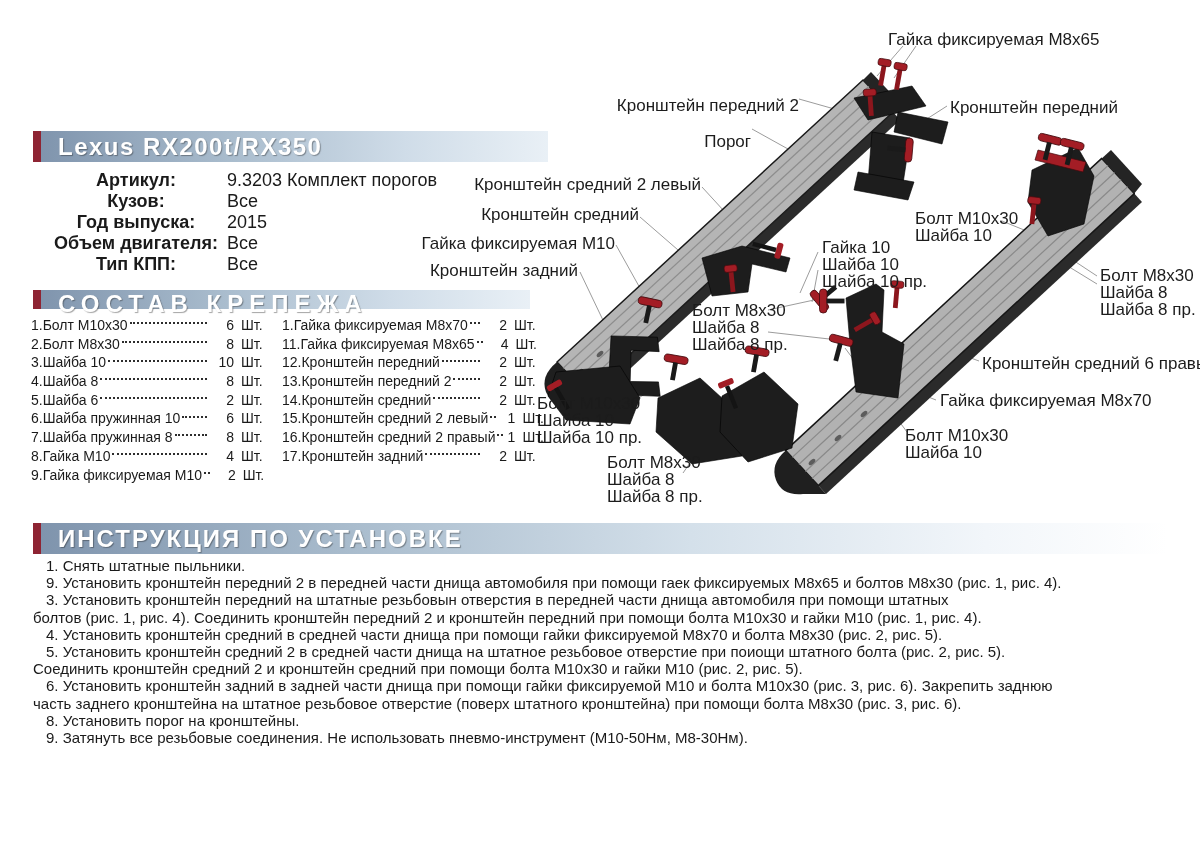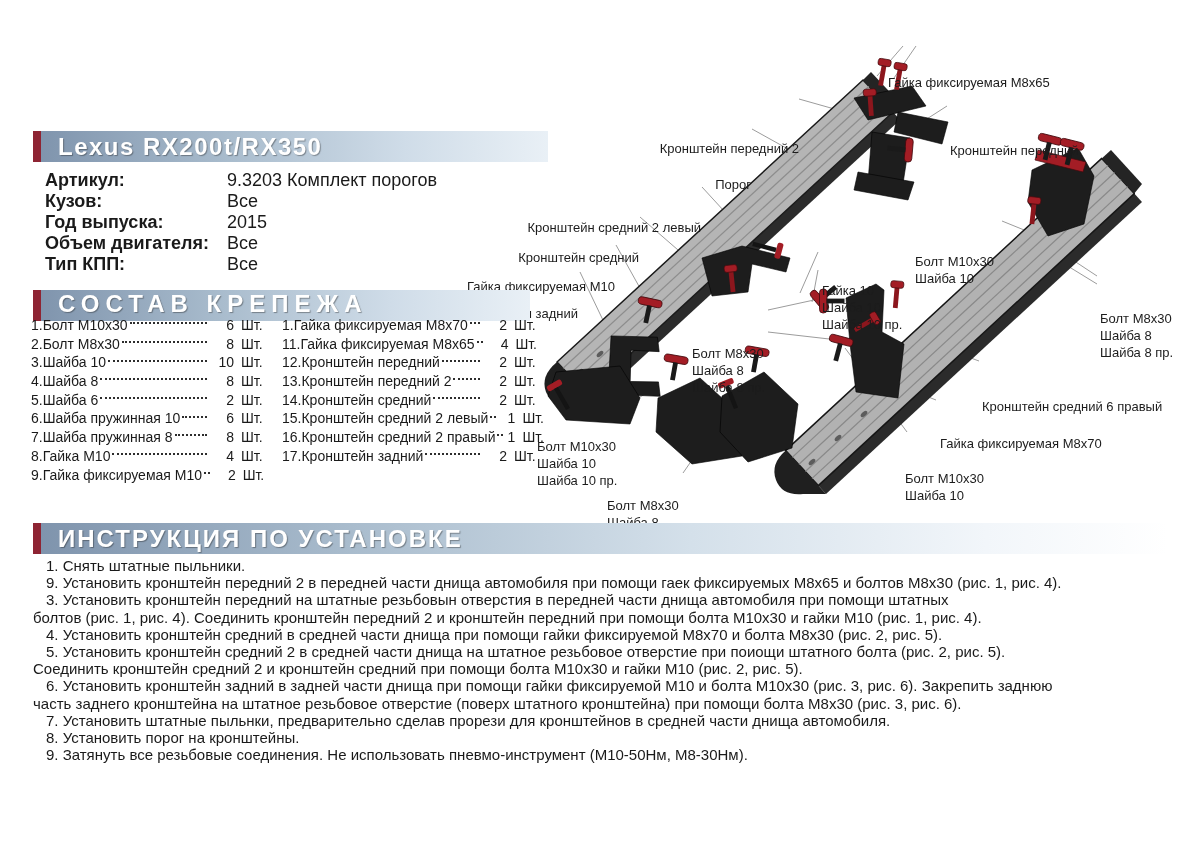--- a/index.html
+++ b/index.html
@@ -8,45 +8,45 @@
   
   .bar{position:absolute;height:30px;}
   .bar-fill{position:absolute;left:0;top:0;right:0;bottom:0;
         background:linear-gradient(90deg,#7e93ac 0%,#a9bccd 38%,#cfdce8 72%,#e9f0f6 100%);}
   .bar-long .bar-fill{background:linear-gradient(90deg,#7e93ac 0%,#a9bccd 28%,#d4e0ea 58%,#f2f6fa 84%,#ffffff 100%);}
   .bar-stripe{position:absolute;left:0;top:0;bottom:0;width:8px;background:#8e2433;}
   .bar-text{position:absolute;left:25px;top:0;bottom:0;color:#fff;font-weight:bold;
         text-shadow:1px 1px 1px rgba(30,30,30,.4);white-space:nowrap;}
   .bar-model{left:33px;top:131px;width:497px;height:31px;padding-left:18px;}
   .bar-model .bar-text{font-size:24px;line-height:31px;letter-spacing:1.5px;}
-  .bar-hw{left:33px;top:290px;width:497px;height:31px;}
+  .bar-hw{left:33px;top:290px;width:497px;height:19px;}
   .bar-hw .bar-text{font-size:24px;line-height:27px;letter-spacing:6px;}
   .bar-instr{left:33px;top:523px;width:1135px;height:31px;}
   .bar-instr .bar-text{font-size:24px;line-height:31px;letter-spacing:2px;}
   
   .info{position:absolute;left:45px;top:170px;font-size:18px;}
-  .info-row{display:flex;height:21px;line-height:21px;}
+  .info-row{display:flex;height:21px;line-height:21px;text-align:center;}
   .info-label{width:182px;font-weight:bold;}
   
   .hw-col{position:absolute;font-size:14px;}
   #hw-col0{left:31px;top:316px;width:240px;}
   #hw-col1{left:282px;top:316px;width:262px;}
   .hw-row{display:flex;height:18.7px;line-height:18.7px;align-items:center;}
   .hw-name{white-space:nowrap;}
   .hw-dots{flex:1;border-bottom:2px dotted #2d2d2d;margin:0 3px 4px 2px;min-width:6px;}
   .hw-qty{width:24px;text-align:right;line-height:18.7px;}
   .hw-unit{width:30px;padding-left:7px;line-height:18.7px;}
   
   .instr{position:absolute;left:33px;top:557px;width:1160px;font-size:15px;}
   .instr-line{height:17.2px;line-height:17.2px;white-space:nowrap;}
   .instr-line.num{padding-left:13px;}
   
   .diagram{position:absolute;left:0;top:0;width:1200px;height:848px;}
   .diagram svg{position:absolute;left:0;top:0;}
-  .dlabel{position:absolute;font-size:13px;color:#1c1c1c;white-space:nowrap;margin-top:43px;}
+  .dlabel{position:absolute;font-size:17px;color:#1c1c1c;white-space:nowrap;}
   .dlabel div{line-height:17px;}
   .dlabel.r{transform:translateX(-100%);text-align:right;}
 </style>
 </head>
 <body>
 
 <div class="page">
 
   <div class="diagram">
     <svg width="1200" height="848" viewBox="0 0 1200 848">
@@ -382,18 +382,17 @@
   <div class="instr" id="instr-lines">
       <div class="instr-line num">1. Снять штатные пыльники.</div>
       <div class="instr-line num">9. Установить кронштейн передний 2 в передней части днища автомобиля при помощи гаек фиксируемых М8х65 и болтов М8х30 (рис. 1, рис. 4).</div>
       <div class="instr-line num">3. Установить кронштейн передний на штатные резьбовын отверстия в передней части днища автомобиля при помощи штатных</div>
       <div class="instr-line">болтов (рис. 1, рис. 4). Соединить кронштейн передний 2 и кронштейн передний при помощи болта М10х30 и гайки М10 (рис. 1, рис. 4).</div>
       <div class="instr-line num">4. Установить кронштейн средний в средней части днища при помощи гайки фиксируемой М8х70 и болта М8х30 (рис. 2, рис. 5).</div>
       <div class="instr-line num">5. Установить кронштейн средний 2 в средней части днища на штатное резьбовое отверстие при поиощи штатного болта (рис. 2, рис. 5).</div>
       <div class="instr-line">Соединить кронштейн средний 2 и кронштейн средний при помощи болта М10х30 и гайки М10 (рис. 2, рис. 5).</div>
       <div class="instr-line num">6. Установить кронштейн задний в задней части днища при помощи гайки фиксируемой М10 и болта М10х30 (рис. 3, рис. 6). Закрепить заднюю</div>
       <div class="instr-line">часть заднего кронштейна на штатное резьбовое отверстие (поверх штатного кронштейна) при помощи болта М8х30 (рис. 3, рис. 6).</div>
-      <div class="instr-line num">7. Установить штатные пыльнки, предварительно сделав прорези для кронштейнов в средней части днища автомобиля.</div>
       <div class="instr-line num">8. Установить порог на кронштейны.</div>
       <div class="instr-line num">9. Затянуть все резьбовые соединения. Не использовать пневмо-инструмент (М10-50Нм, М8-30Нм).</div>
     </div>
 
 </div>
 
 </body></html>

